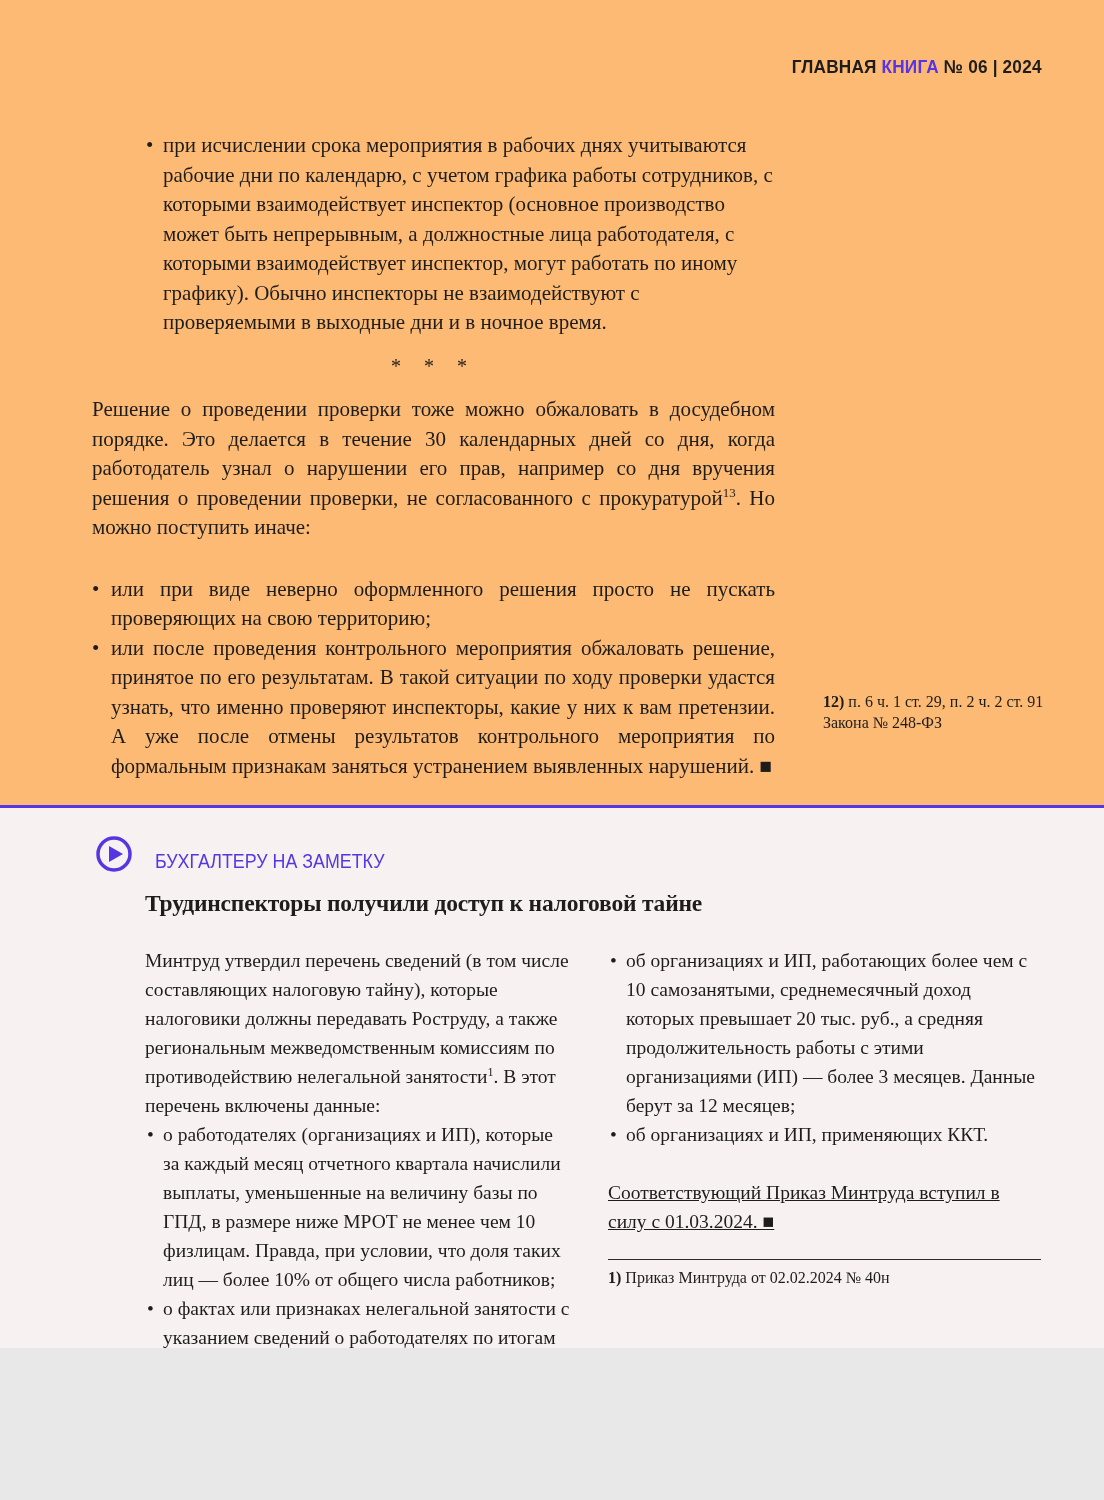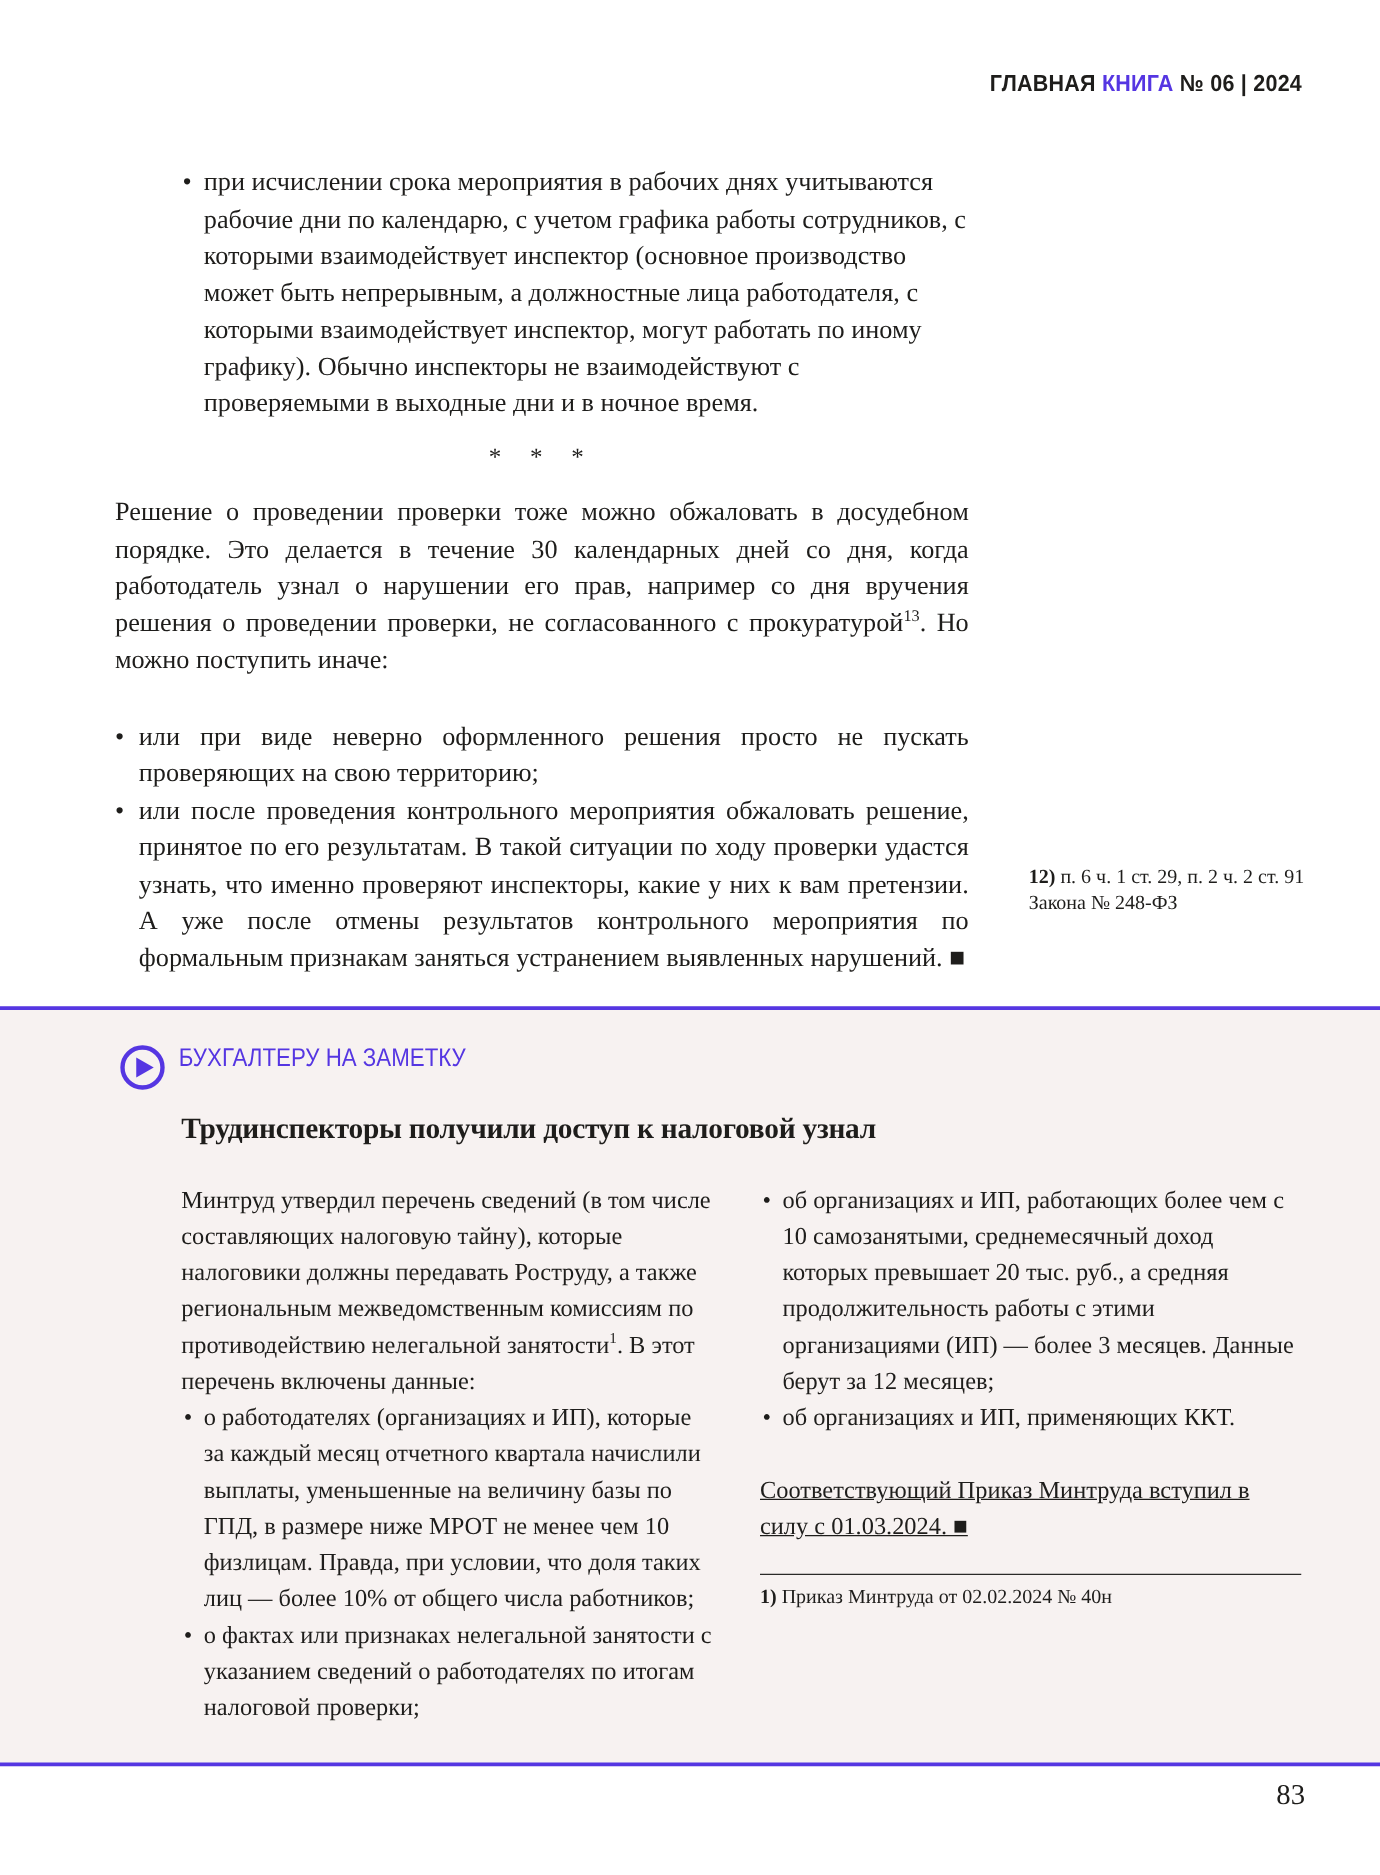--- a/index.html
+++ b/index.html
@@ -4,23 +4,23 @@
 <style>
   :root{
     --accent:#5536e2;
     --note-bg:#f7f2f1;
     --text:#1e1d1b;
   }
   *{margin:0;padding:0;box-sizing:border-box;}
   html,body{background:#e8e8e8;}
   .page{
     position:relative;
-    width:1104px;height:1500px;
+    width:1104px;height:1348px;
     margin:0 auto;
-    background:#ffffff;
+    background:#fdba74;
     color:var(--text);
     font-family:"Liberation Serif","DejaVu Serif",serif;
     overflow:hidden;
   }
   
   .header{
     position:absolute;top:56px;right:62px;
     font-family:"Liberation Sans","DejaVu Sans",sans-serif;
     font-weight:700;font-size:18.5px;letter-spacing:.2px;
     transform:scaleX(.93);transform-origin:right center;
@@ -59,21 +59,21 @@
   .sidenote b{font-weight:700;}
   
   .note{
     position:absolute;left:0;top:805px;width:1104px;height:608px;
     background:var(--note-bg);
     border-top:3px solid var(--accent);
     border-bottom:3px solid var(--accent);
   }
   .eyebrow{
     position:absolute;left:95px;top:27px;
-    display:flex;align-items:flex-start;gap:10px;
+    display:flex;align-items:flex-end;gap:22px;
     color:var(--accent);
   }
   .eyebrow .icon{width:38px;height:38px;display:block;}
   .eyebrow .label{
     font-family:"Liberation Sans","DejaVu Sans",sans-serif;
     font-size:20.5px;font-weight:400;letter-spacing:0;
     transform:scaleX(.87);transform-origin:left center;
     white-space:nowrap;
   }
   .note-title{
@@ -131,21 +131,21 @@
 
   <div class="note">
     <div class="eyebrow">
       <svg class="icon" viewBox="0 0 38 38">
         <circle cx="19" cy="19" r="16" fill="none" stroke="currentColor" stroke-width="3.5"></circle>
         <polygon points="14,11 28,19 14,27" fill="currentColor"></polygon>
       </svg>
       <span class="label">БУХГАЛТЕРУ НА ЗАМЕТКУ</span>
     </div>
 
-    <h2 class="note-title">Трудинспекторы получили доступ к налоговой узнал</h2>
+    <h2 class="note-title">Трудинспекторы получили доступ к налоговой тайне</h2>
 
     <div class="cols">
       <div class="col-left">
         <p><span>Минтруд утвердил перечень сведений (в том числе составляющих налоговую тайну), которые налоговики должны передавать Роструду, а также региональным межведомственным комиссиям по противодействию нелегальной занятости</span><sup>1</sup><span>. В этот перечень включены данные:</span></p>
         <ul class="note-bullets">
           <li>о работодателях (организациях и ИП), которые за каждый месяц отчетного квартала начислили выплаты, уменьшенные на величину базы по ГПД, в размере ниже МРОТ не менее чем 10 физлицам. Правда, при условии, что доля таких лиц — более 10% от общего числа работников;</li>
           <li>о фактах или признаках нелегальной занятости с указанием сведений о работодателях по итогам налоговой проверки;</li>
         </ul>
       </div>
       <div class="col-right">

